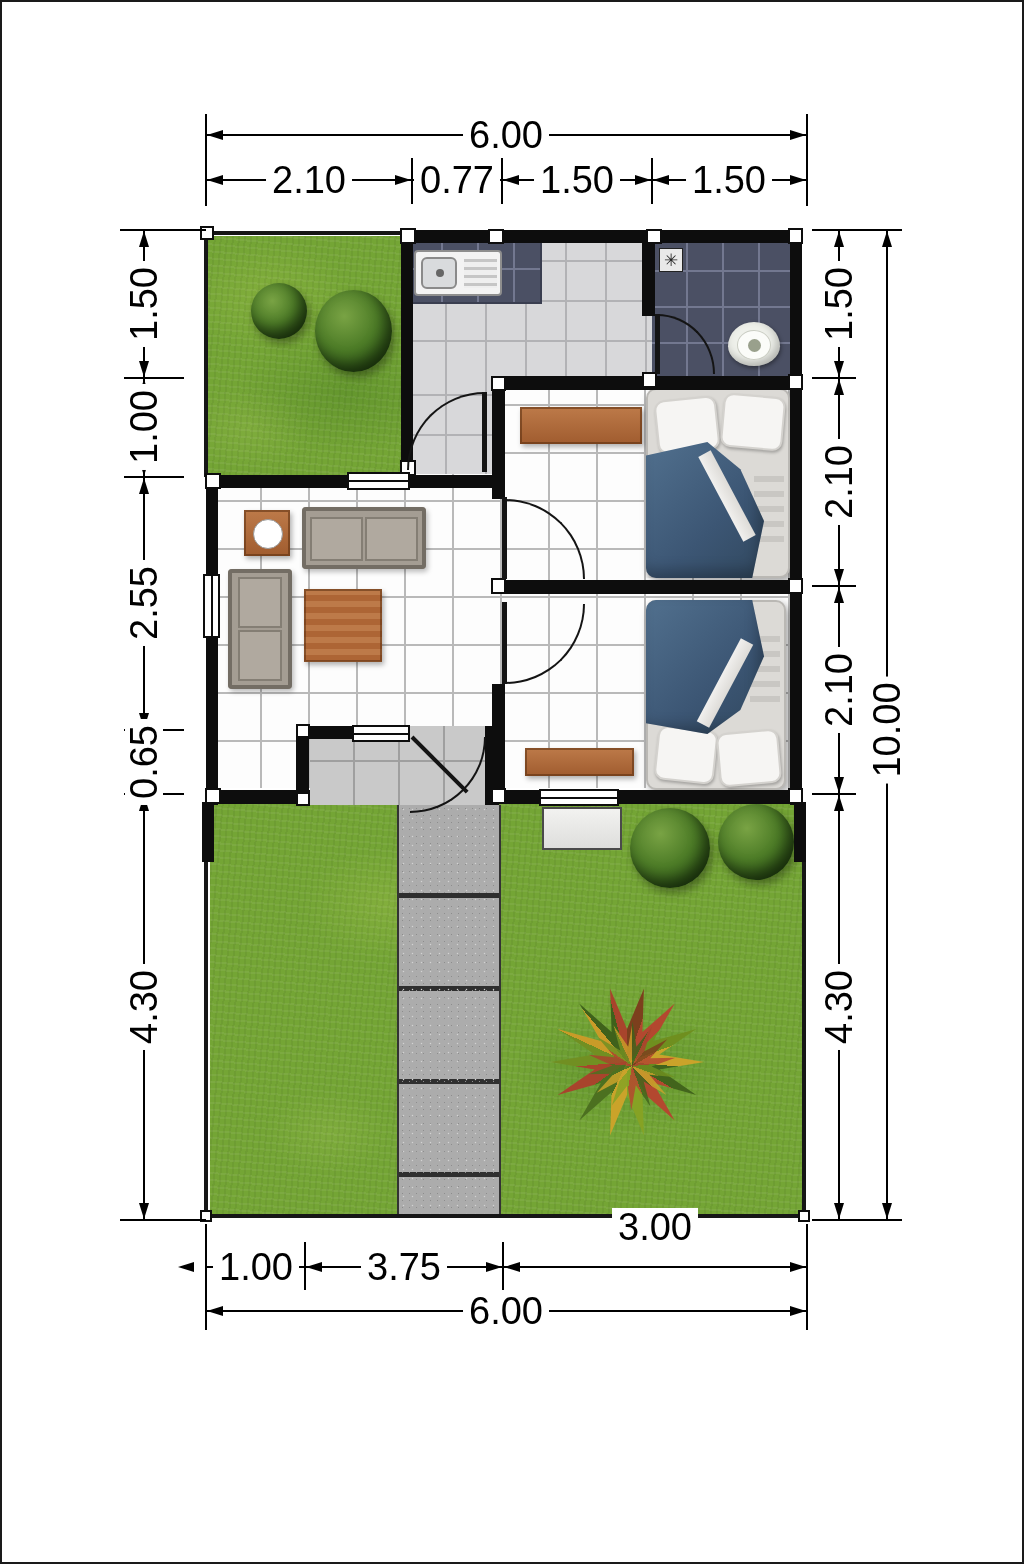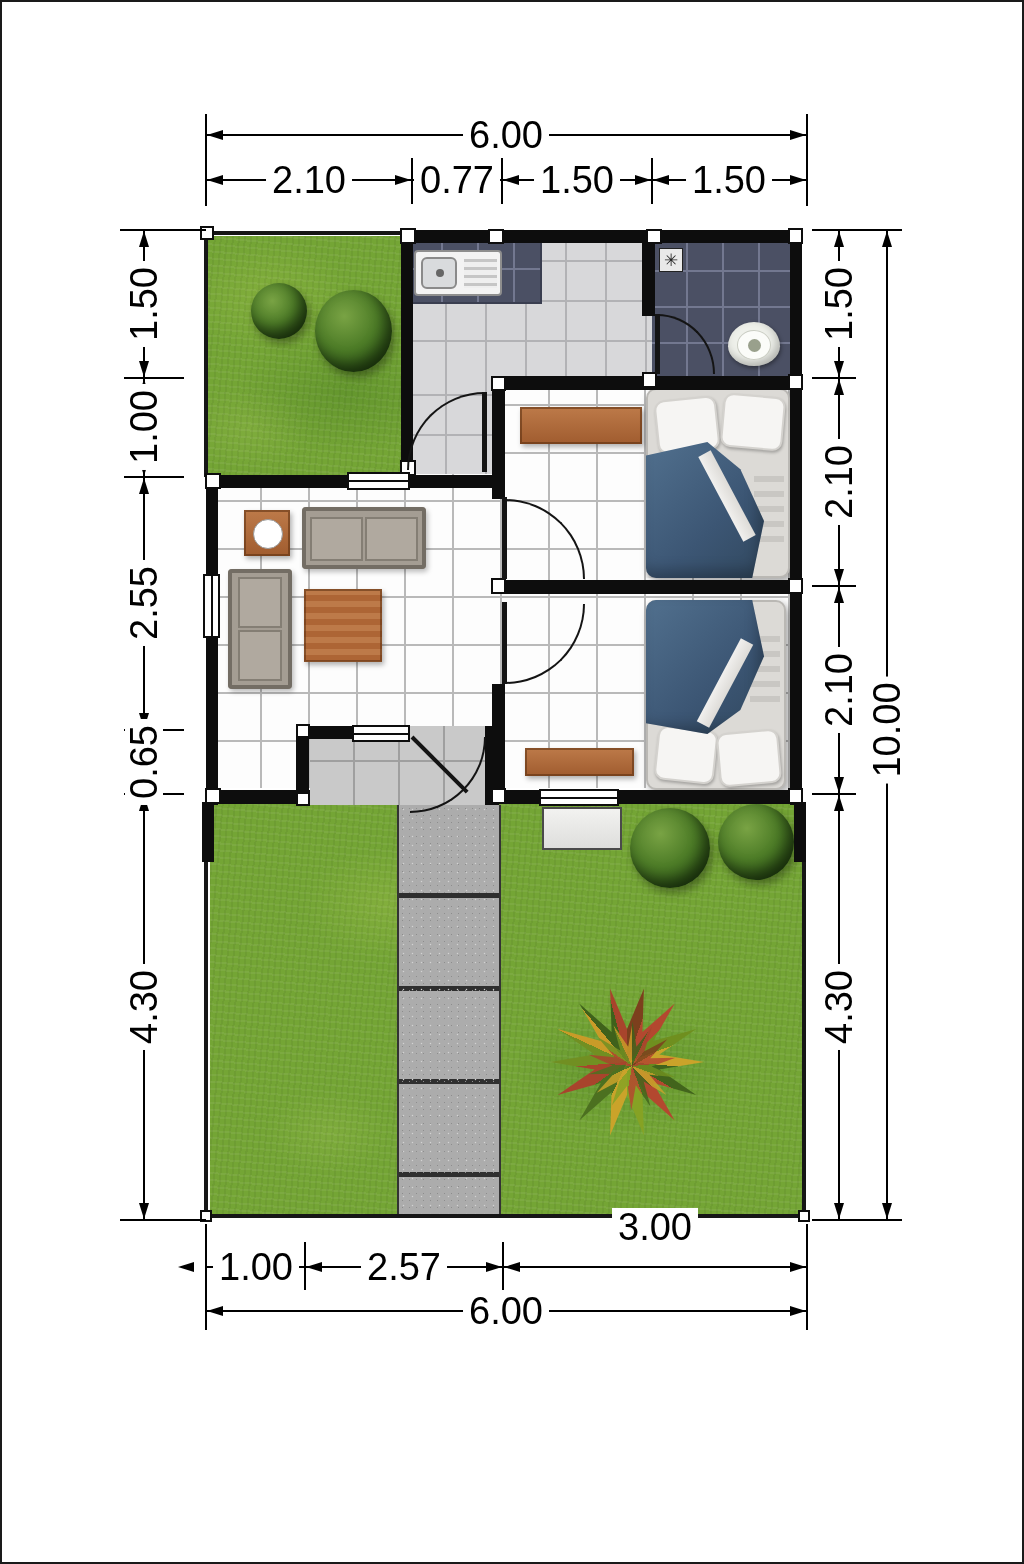--- a/index.html
+++ b/index.html
@@ -283,20 +283,20 @@
   <div class="abs dl" style="left:302px;top:1240px;width:2px;height:48px;"></div>
   <div class="abs dl" style="left:500px;top:1240px;width:2px;height:48px;"></div>
   <div class="abs dl" style="left:804px;top:1222px;width:2px;height:106px;"></div>
   <div class="abs dl" style="left:204px;top:1264px;width:601px;height:2px;"></div>
   <span class="ar ar-l" style="left:176px;top:1260px;"></span>
   <span class="ar ar-l" style="left:304px;top:1260px;"></span>
     <span class="ar ar-r" style="left:484px;top:1260px;"></span>
   <span class="ar ar-l" style="left:502px;top:1260px;"></span>
     <span class="ar ar-r" style="left:788px;top:1260px;"></span>
   <div class="dlab" style="left:254px;top:1265px;">1.00</div>
-  <div class="dlab" style="left:402px;top:1265px;">2.57</div>
+  <div class="dlab" style="left:402px;top:1265px;">3.75</div>
   <div class="dlab" style="left:653px;top:1225px;text-align:right;">3.00</div>
   <div class="abs dl" style="left:204px;top:1308px;width:601px;height:2px;"></div>
   <span class="ar ar-l" style="left:205px;top:1304px;"></span>
     <span class="ar ar-r" style="left:788px;top:1304px;"></span>
   <div class="dlab" style="left:504px;top:1309px;">6.00</div>
 
 </div>
 
 </body></html>

